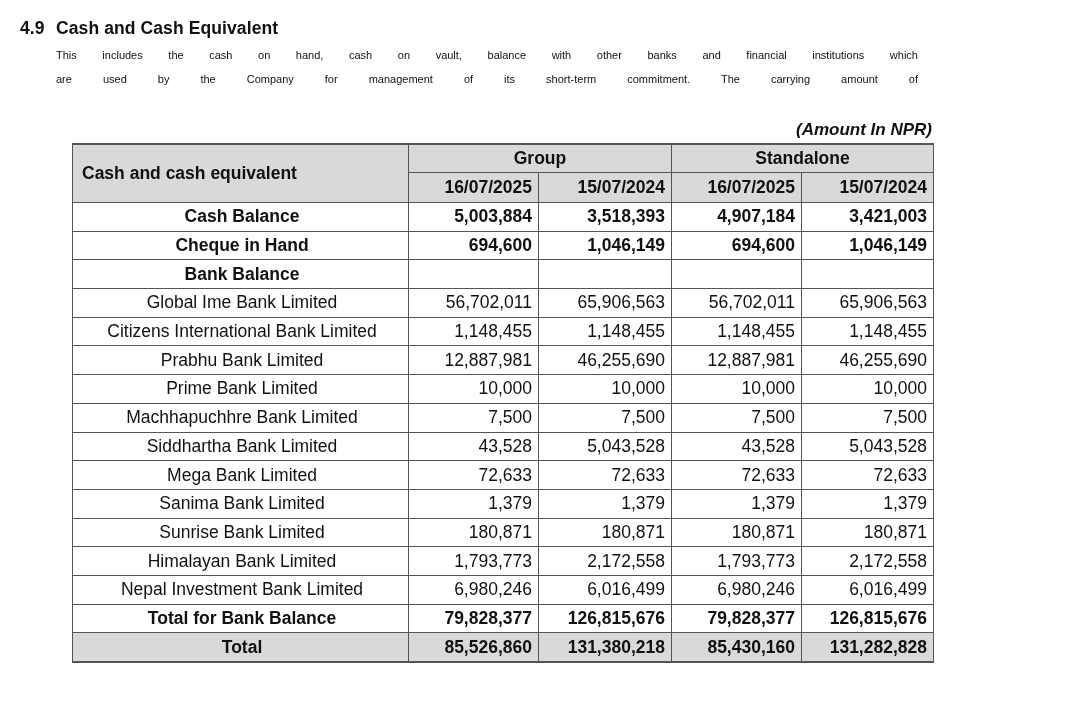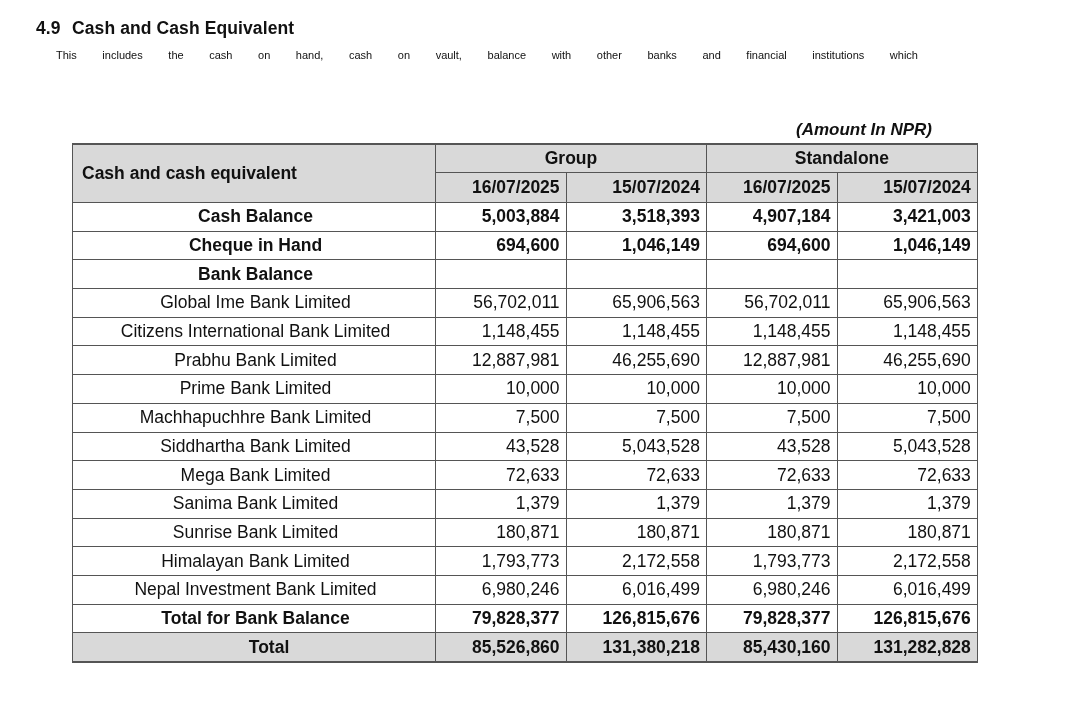--- a/index.html
+++ b/index.html
@@ -1,21 +1,21 @@
 <!DOCTYPE html>
 <html><head>
 <meta charset="utf-8">
 <style>
   html, body { margin: 0; padding: 0; background: #ffffff; }
   body {
     width: 1080px; height: 728px; overflow: hidden; position: relative;
     font-family: "Liberation Sans", sans-serif; color: #111;
   }
   .heading {
-    position: absolute; left: 36px; top: 18px;
+    position: absolute; left: 20px; top: 18px;
     font-size: 17.5px; font-weight: bold; letter-spacing: 0.1px;
   }
   .heading .num { display: inline-block; width: 36px; }
   .para {
     position: absolute; left: 56px; top: 44px; width: 862px;
     font-size: 11px; line-height: 23.5px; text-align: justify;
   }
   .para span.line { display: block; text-align: justify; text-align-last: justify; }
   .para span.line.last { text-align-last: left; }
   .unit {
@@ -37,31 +37,32 @@
   table.fin td.label { text-align: center; padding-left: 9px; width: 320px; }
   table.fin td.val { text-align: right; }
   table.fin col.c1 { width: 332px; }
   table.fin col.c2 { width: 130px; }
   table.fin col.c3 { width: 133px; }
   table.fin col.c4 { width: 130px; }
   table.fin col.c5 { width: 132px; }
   tr.bold td { font-weight: bold; }
   tr.total td { background: #d9d9d9; font-weight: bold; }
   table.fin tr.hd-top th { border-top: 2.5px solid #555; }
-  table.fin tr.total td { border-bottom: 2.5px solid #555; padding-left: 36px; }
+  table.fin tr.total td { border-bottom: 2.5px solid #555; }
 </style>
 </head>
 <body>
 
 <div class="heading">
   <span class="num">4.9</span><span>Cash and Cash Equivalent</span>
 </div>
 
 <div class="para">
   <span class="line">This includes the cash on hand, cash on vault, balance with other banks and financial institutions which</span>
+  <span class="line">are used by the Company for management of its short-term commitment. The carrying amount of</span>
 </div>
 
 <div class="unit">(Amount In NPR)</div>
 
 <table class="fin">
   <colgroup>
     <col class="c1">
       <col class="c2">
       <col class="c3">
       <col class="c4">

